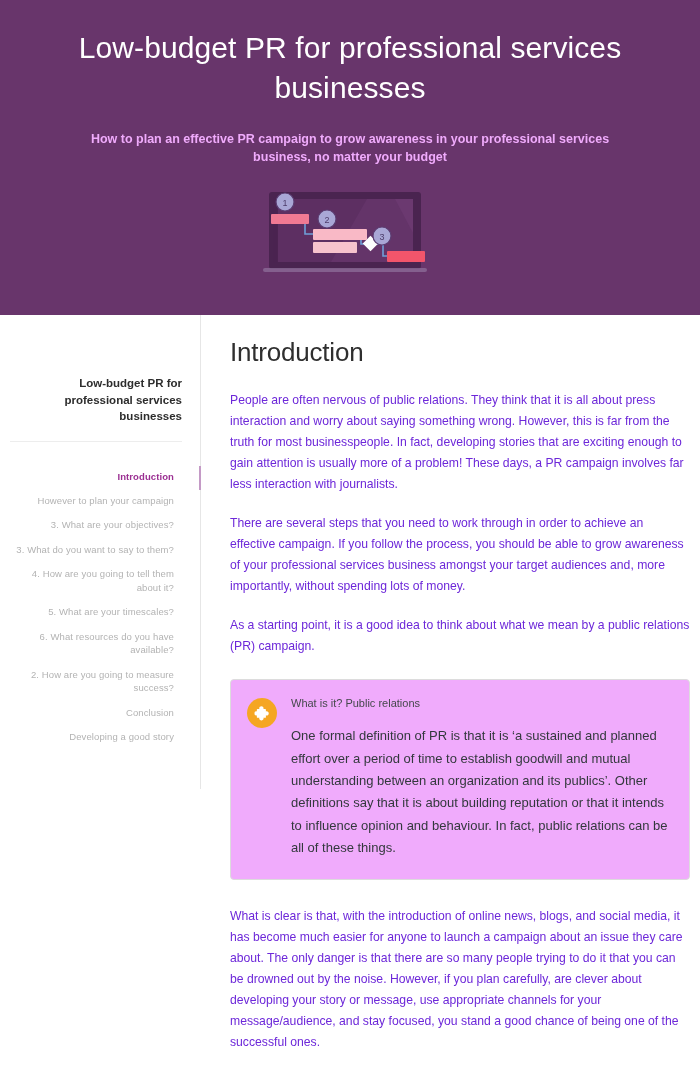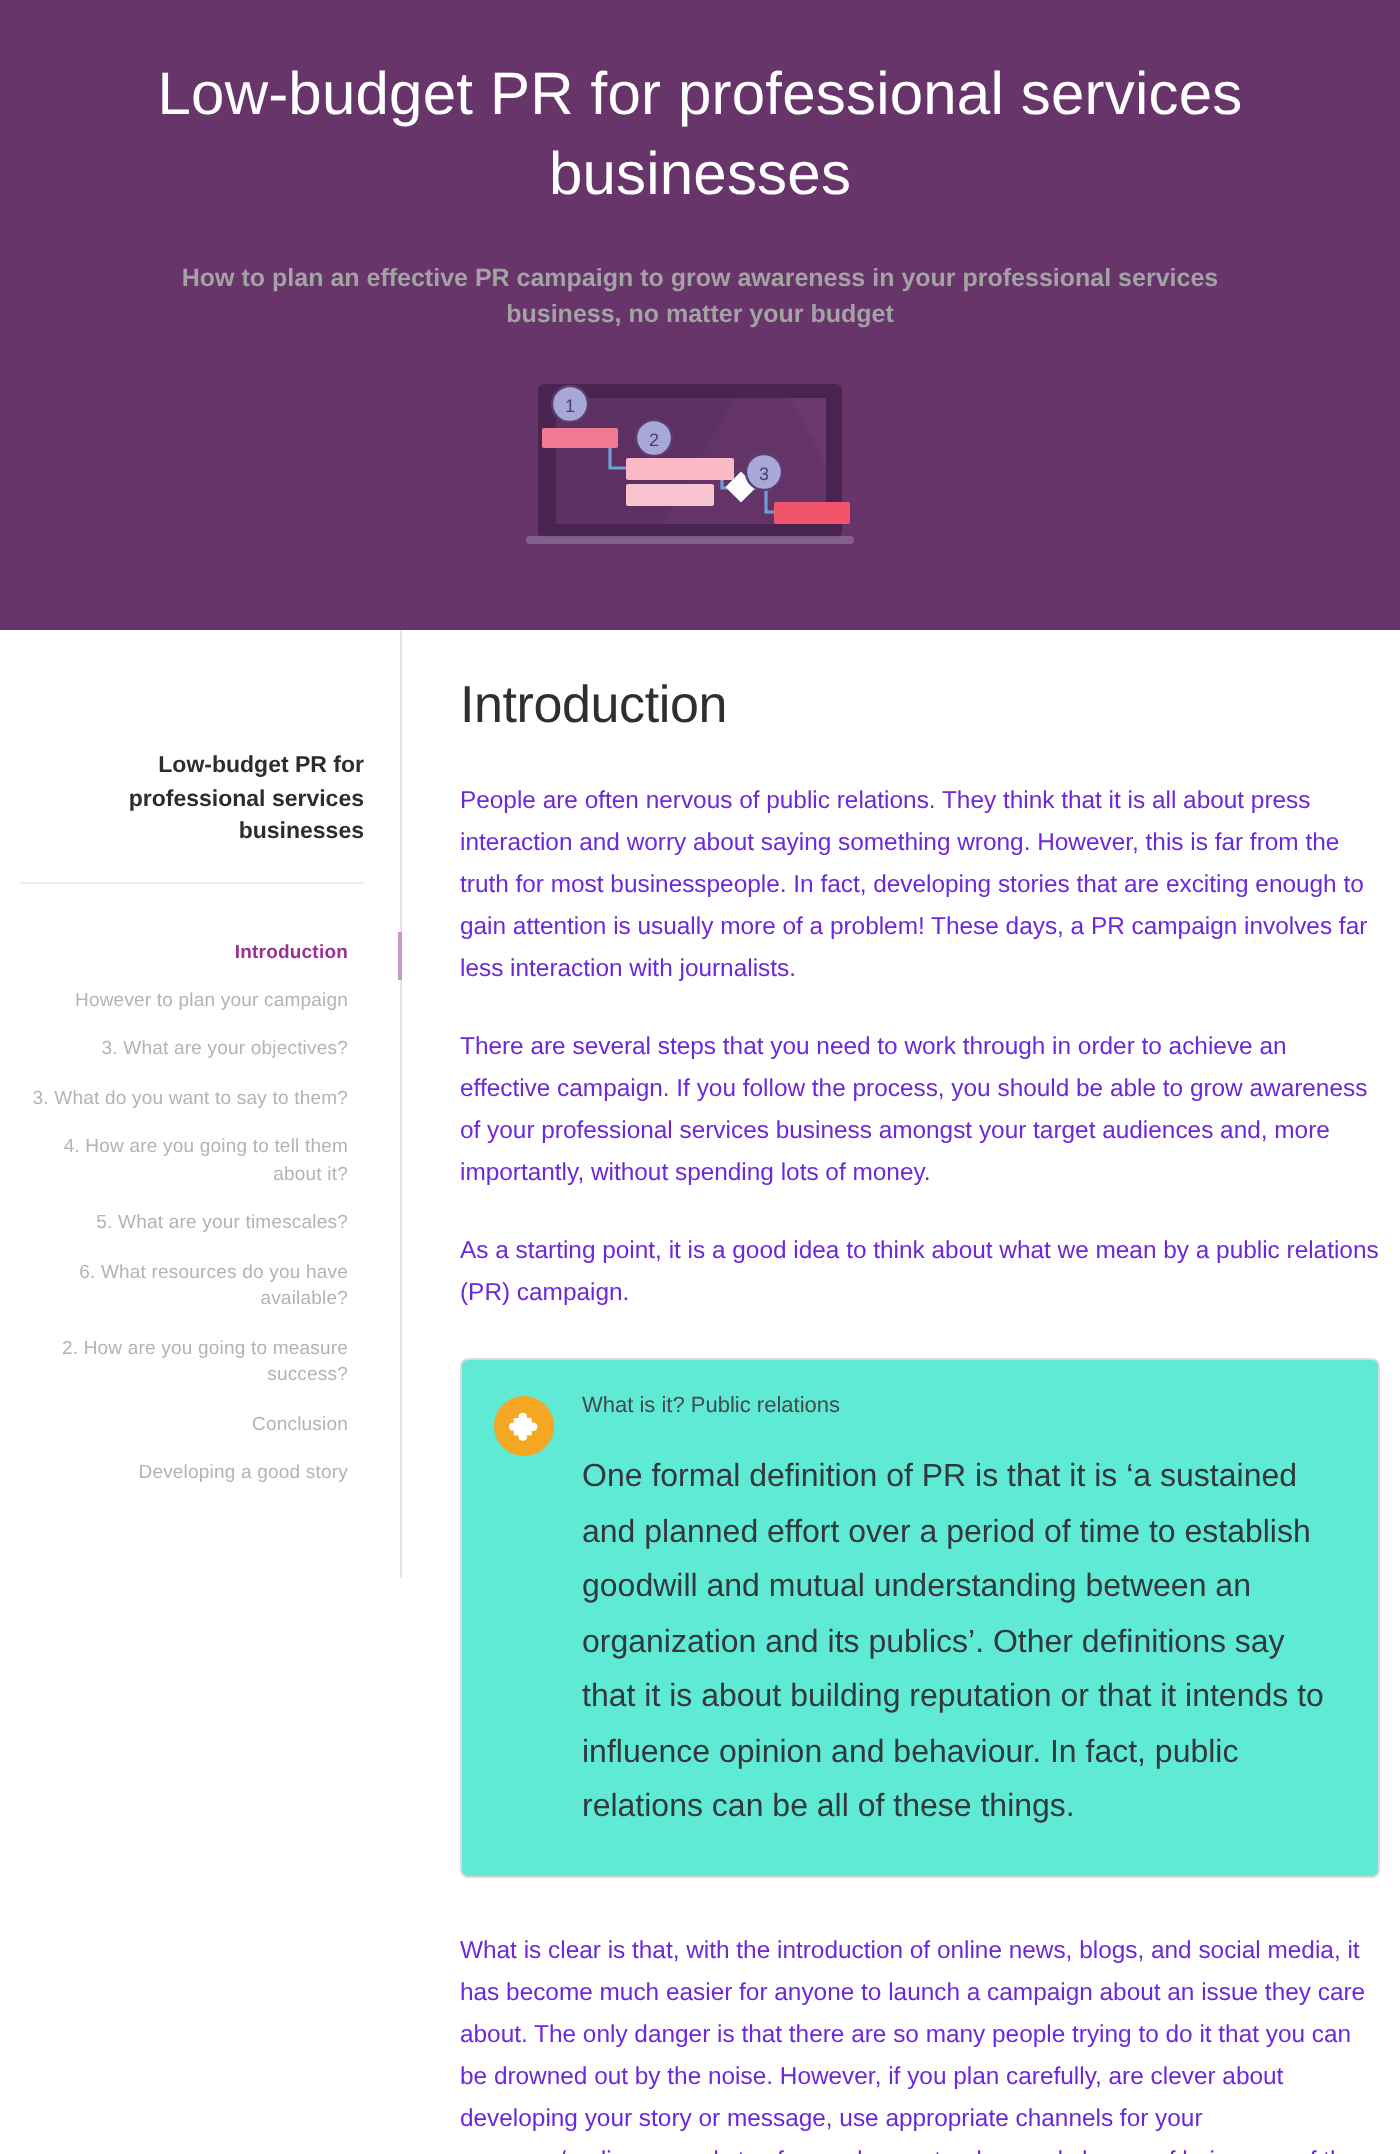--- a/index.html
+++ b/index.html
@@ -29,21 +29,21 @@
   .hero-title {
     color: #ffffff;
     font-size: 30px;
     font-weight: 400;
     line-height: 1.33;
     letter-spacing: 0.1px;
     padding: 0 12px;
   }
 
   .hero-subtitle {
-    color: #a3a3a3;
+    color: #f0abfc;
     font-size: 12.5px;
     font-weight: 700;
     line-height: 1.45;
     margin-top: 22px;
     padding: 0 10px;
   }
 
   .hero-art-wrap {
     margin-top: 22px;
     display: flex;
@@ -131,21 +131,21 @@
   }
 
   
   .callout {
     border: 1px solid #dcdcdc;
     border-radius: 4px;
     padding: 16px 18px 20px 16px;
     display: flex;
     gap: 14px;
     margin: 22px 0 26px 0;
-    background: #5eead4;
+    background: #f0abfc;
   }
 
   .callout-icon {
     flex: 0 0 30px;
     width: 30px;
     height: 30px;
     border-radius: 50%;
     background: #f5a623;
     display: flex;
     align-items: center;
@@ -156,21 +156,21 @@
   .callout-body { flex: 1 1 auto; min-width: 0; }
 
   .callout-title {
     font-size: 11px;
     color: #45484c;
     margin-bottom: 14px;
     line-height: 1.4;
   }
 
   .callout-text {
-    font-size: 16px;
+    font-size: 13px;
     line-height: 1.72;
     color: #33383d;
   }
 </style>
 </head>
 <body>
 
 <div id="page">
 
   <header class="hero">

